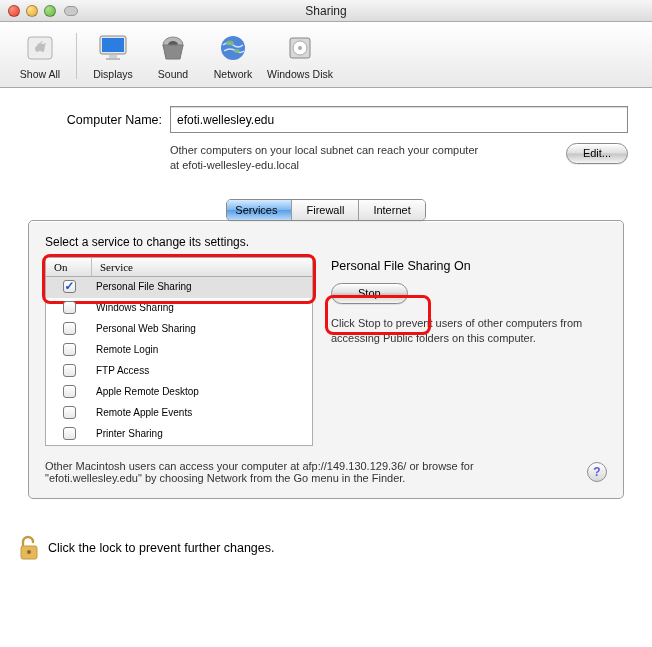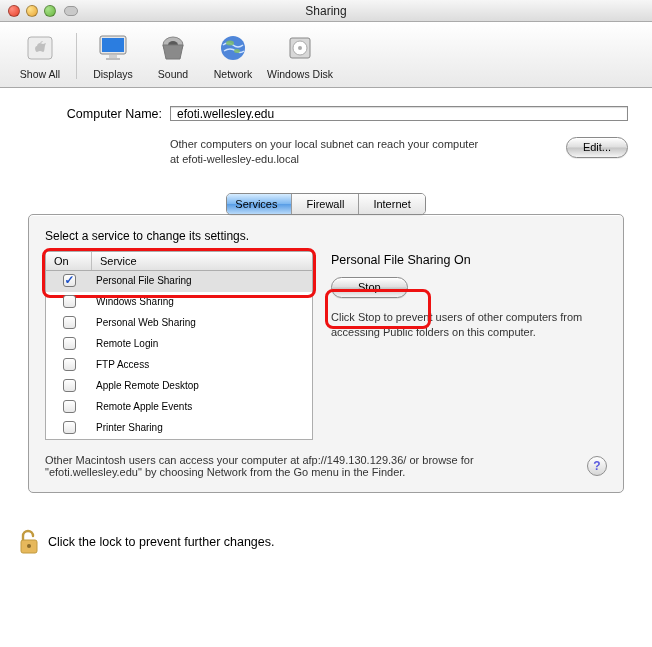--- a/index.html
+++ b/index.html
@@ -40,25 +40,25 @@
   display: flex; flex-direction: column; align-items: center;
   width: 60px; font-size: 10.5px; color: #222;
 }
 .tb-icon { width: 34px; height: 34px; margin-bottom: 3px; display:flex; align-items:center; justify-content:center; }
 .sep { width:1px; height:46px; background:#c7c7c7; margin:0 6px; }
 
 .content { padding: 18px 24px 8px; }
 .row { display: flex; align-items: center; gap: 8px; }
 .label { width: 138px; text-align: right; font-size: 12.5px; }
 .tfield {
-  flex: 1; height: 15px; background:#fff; border:1px solid #8a8a8a;
+  flex: 1; height: 27px; background:#fff; border:1px solid #8a8a8a;
   box-shadow: inset 0 1px 1px rgba(0,0,0,.15);
   padding: 3px 6px; font-size: 12px;
 }
-.hint { margin-left: 146px; margin-top: 16px; display:flex; justify-content:space-between; align-items:flex-start;gap:38px; }
+.hint { margin-left: 146px; margin-top: 10px; display:flex; justify-content:space-between; align-items:flex-start;gap:38px; }
 .hint-text { font-size:11px; color:#333; max-width:310px; line-height:1.35; }
 .aqua-btn {
   height: 21px; padding: 0 16px; border-radius: 11px;
   border: 1px solid #8a8a8a;
   background: linear-gradient(#fff, #dedede 48%, #c5c5c5 52%, #f5f5f5);
   font: 11px/19px "Lucida Grande", sans-serif; color:#000;
   box-shadow: inset 0 1px 0 #fff, 0 1px 0 rgba(0,0,0,.08);
 }
 
 .tabbar { display:flex; justify-content:center; margin-top:26px; margin-bottom:-1px; position:relative; z-index:2; }
@@ -71,21 +71,21 @@
   border:1px solid #9e9e9e; border-radius:5px;
   background:#f4f4f4; margin: 0 4px; padding:14px 16px 14px;
   box-shadow: inset 0 1px 0 #fff;
 }
 .prompt { font-size:12px; margin-bottom:8px; }
 .cols { display:flex; gap:18px; align-items:flex-start; }
 .svc-wrap { position:relative; }
 .svc-table {
   width: 268px; border:1px solid #adadad; background:#fff;
 }
-.svc-head { display:flex; background:linear-gradient(#fdfdfd,#e2e2e2); border-bottom:1px solid #adadad; }
+.svc-head { display:flex; background:linear-gradient(#fdfdfd,#e2e2e2); border-bottom:1px solid #adadad;font-family:Liberation Serif, serif; }
 .svc-head .col { padding:3px 8px; font-size:11px; border-right:1px solid #bfbfbf; }
 .svc-head .on { width:46px; }
 .svc-head .sv { flex:1; border-right:none; }
 .svc-body { }
 .svc-row { display:flex; align-items:center; height:21px; border-bottom:1px dotted transparent; }
 .svc-row.sel { background:#e1e1e1; }
 .svc-row .ck { width:46px; display:flex; justify-content:center; }
 .svc-row .nm { flex:1; padding-left:4px; font-size:10px; }
 .chk { width:13px; height:13px; border:1px solid #7a7a7a; border-radius:3px; background:linear-gradient(#fff,#e8e8e8); position:relative; }
 .chk.on::after{ content:"✓"; position:absolute; top:-2px; left:1px; font-size:12px; color:#1b4fc7; font-weight:bold;}

